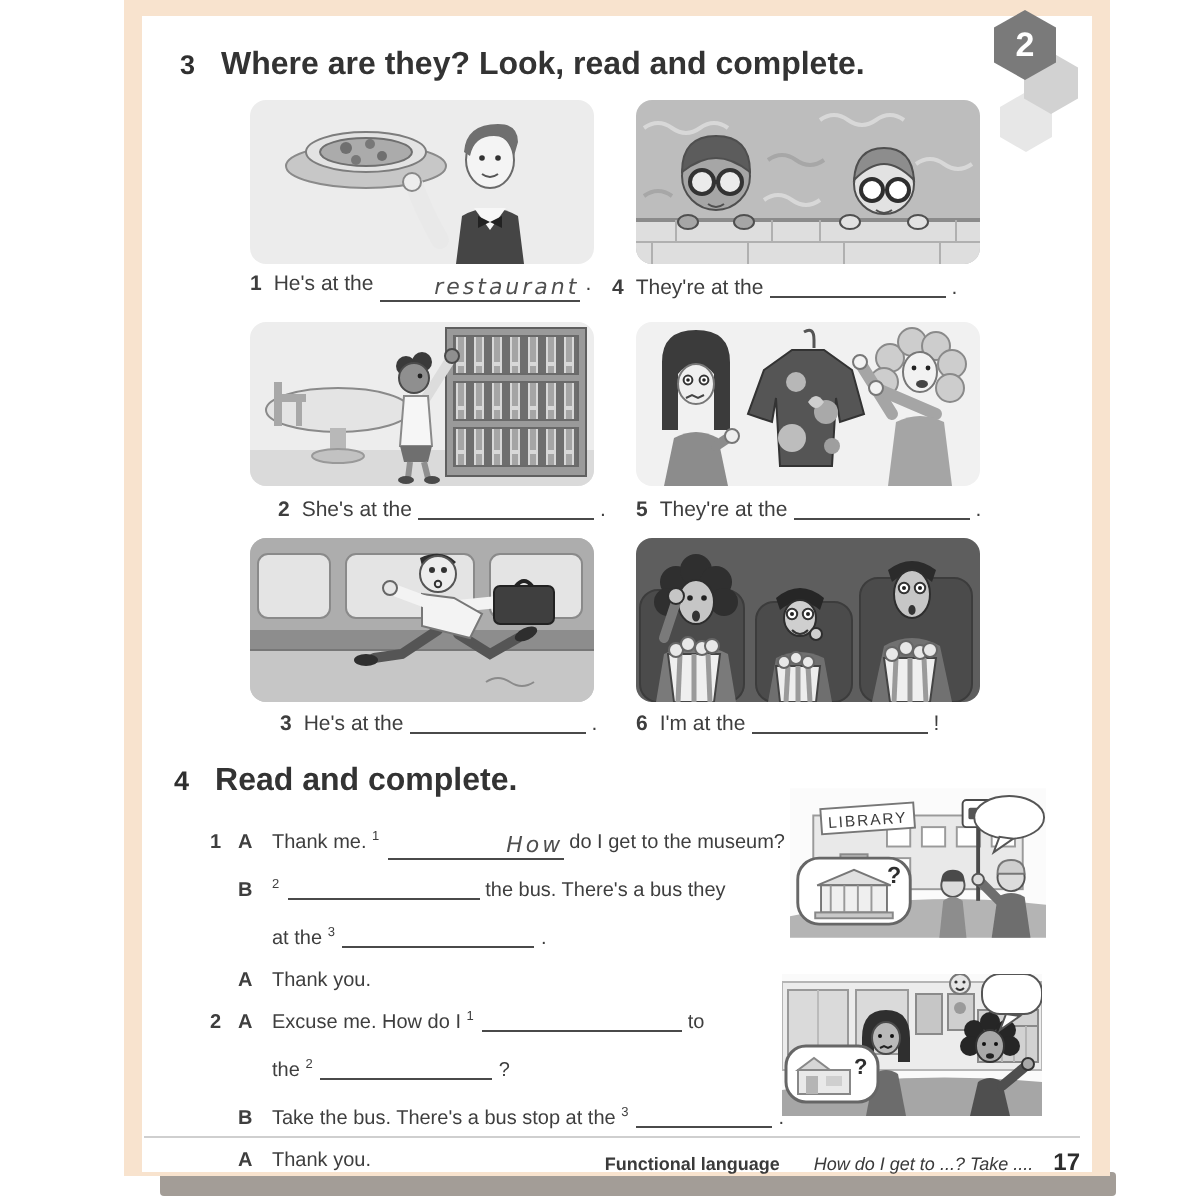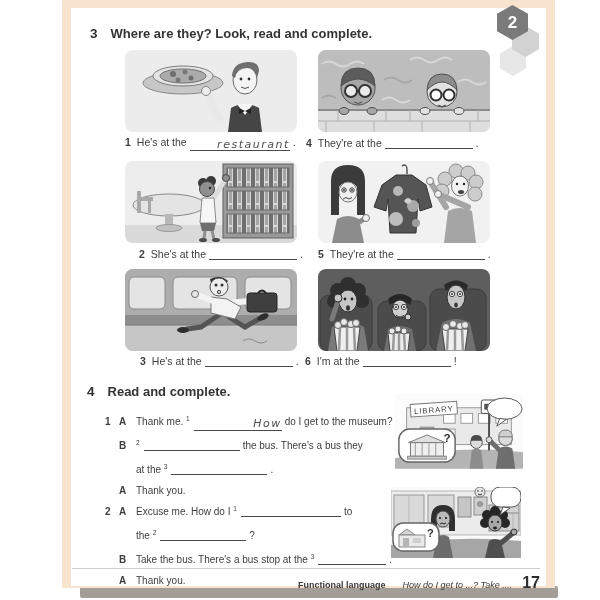--- a/index.html
+++ b/index.html
@@ -12,21 +12,21 @@
   
   .hex{position:absolute;clip-path:polygon(50% 0,100% 25%,100% 75%,50% 100%,0 75%,0 25%)}
   .hex-light{left:500px;top:46px;width:26px;height:30px;background:#e7e7e7}
   .hex-mid{left:512px;top:26px;width:27px;height:31px;background:#d2d2d2}
   .hex-dark{left:497px;top:5px;width:31px;height:35px;background:#7a7a7a;
             display:flex;align-items:center;justify-content:center;
             color:#fff;font-weight:bold;font-size:17px}
 
   .ex-header{position:absolute;white-space:nowrap}
   .ex-num{font-weight:bold;font-size:13.5px;color:#2f2f2f;margin-right:13px}
-  .ex-title{font-weight:bold;font-size:13px;color:#333}
+  .ex-title{font-weight:bold;font-size:16px;color:#333}
 
   .pic{position:absolute;width:172px;height:82px;border-radius:8px;overflow:hidden}
   .pic svg{display:block}
 
   .cap{position:absolute;font-size:10.5px;white-space:nowrap;color:#3e3e3e}
   .cap .num{font-weight:bold;margin-right:6px}
   .blank{display:inline-block;border-bottom:1.2px solid #4a4a4a;height:12px;
          margin:0 3px;vertical-align:-2px;text-align:right;line-height:12px}
   .b-ans{width:100px}
   .b-std{width:88px}
@@ -40,21 +40,21 @@
   .bw-how{width:88px}.bw-b2{width:96px}.bw-b3{width:96px}
   .bw-d2a{width:100px}.bw-d2b{width:86px}.bw-d2c{width:68px}
 
   .scene{position:absolute}
   .scene svg{display:block}
 
   .rule{position:absolute;left:72px;top:568px;width:468px;height:1px;background:#cfcfcf}
   .footer{position:absolute;left:72px;top:574px;width:468px;text-align:right;font-size:9px;color:#3a3a3a;white-space:nowrap}
   .footer .flabel{font-weight:bold}
   .footer .ftext{font-style:italic;margin-left:17px}
-  .footer .fpage{font-weight:bold;font-size:16px;margin-left:10px;color:#2d2d2d}
+  .footer .fpage{font-weight:bold;font-size:12px;margin-left:10px;color:#2d2d2d}
 </style>
 </head>
 <body>
 
 <div class="page-shadow"></div>
 <div class="page-frame"></div>
 <div class="page-inner"></div>
 
 <div class="hex hex-light"></div>
 <div class="hex hex-mid"></div>
@@ -297,21 +297,21 @@
 </div>
 <div class="cap" style="left:139px;top:247px">
   <span class="num">2</span><span>She's at the</span><span class="blank b-std"><span class="hand"></span></span><span>.</span>
 </div>
 <div class="cap" style="left:318px;top:247px">
   <span class="num">5</span><span>They're at the</span><span class="blank b-std"><span class="hand"></span></span><span>.</span>
 </div>
 <div class="cap" style="left:140px;top:354px">
   <span class="num">3</span><span>He's at the</span><span class="blank b-std"><span class="hand"></span></span><span>.</span>
 </div>
-<div class="cap" style="left:305px;top:354px">
+<div class="cap" style="left:318px;top:354px">
   <span class="num">6</span><span>I'm at the</span><span class="blank b-std"><span class="hand"></span></span><span>!</span>
 </div>
 
 <div class="ex-header" style="left:87px;top:382px">
   <span class="ex-num">4</span><span class="ex-title">Read and complete.</span>
 </div>
 
 <div class="dlg" style="left:105px;top:408px">
   <div>
     <span class="dnum">1</span><span class="dspk">A</span><span>Thank me.</span> <sup>1</sup><span class="blank bw-how"><span class="hand">How</span></span><span>do I get to the museum?</span>

